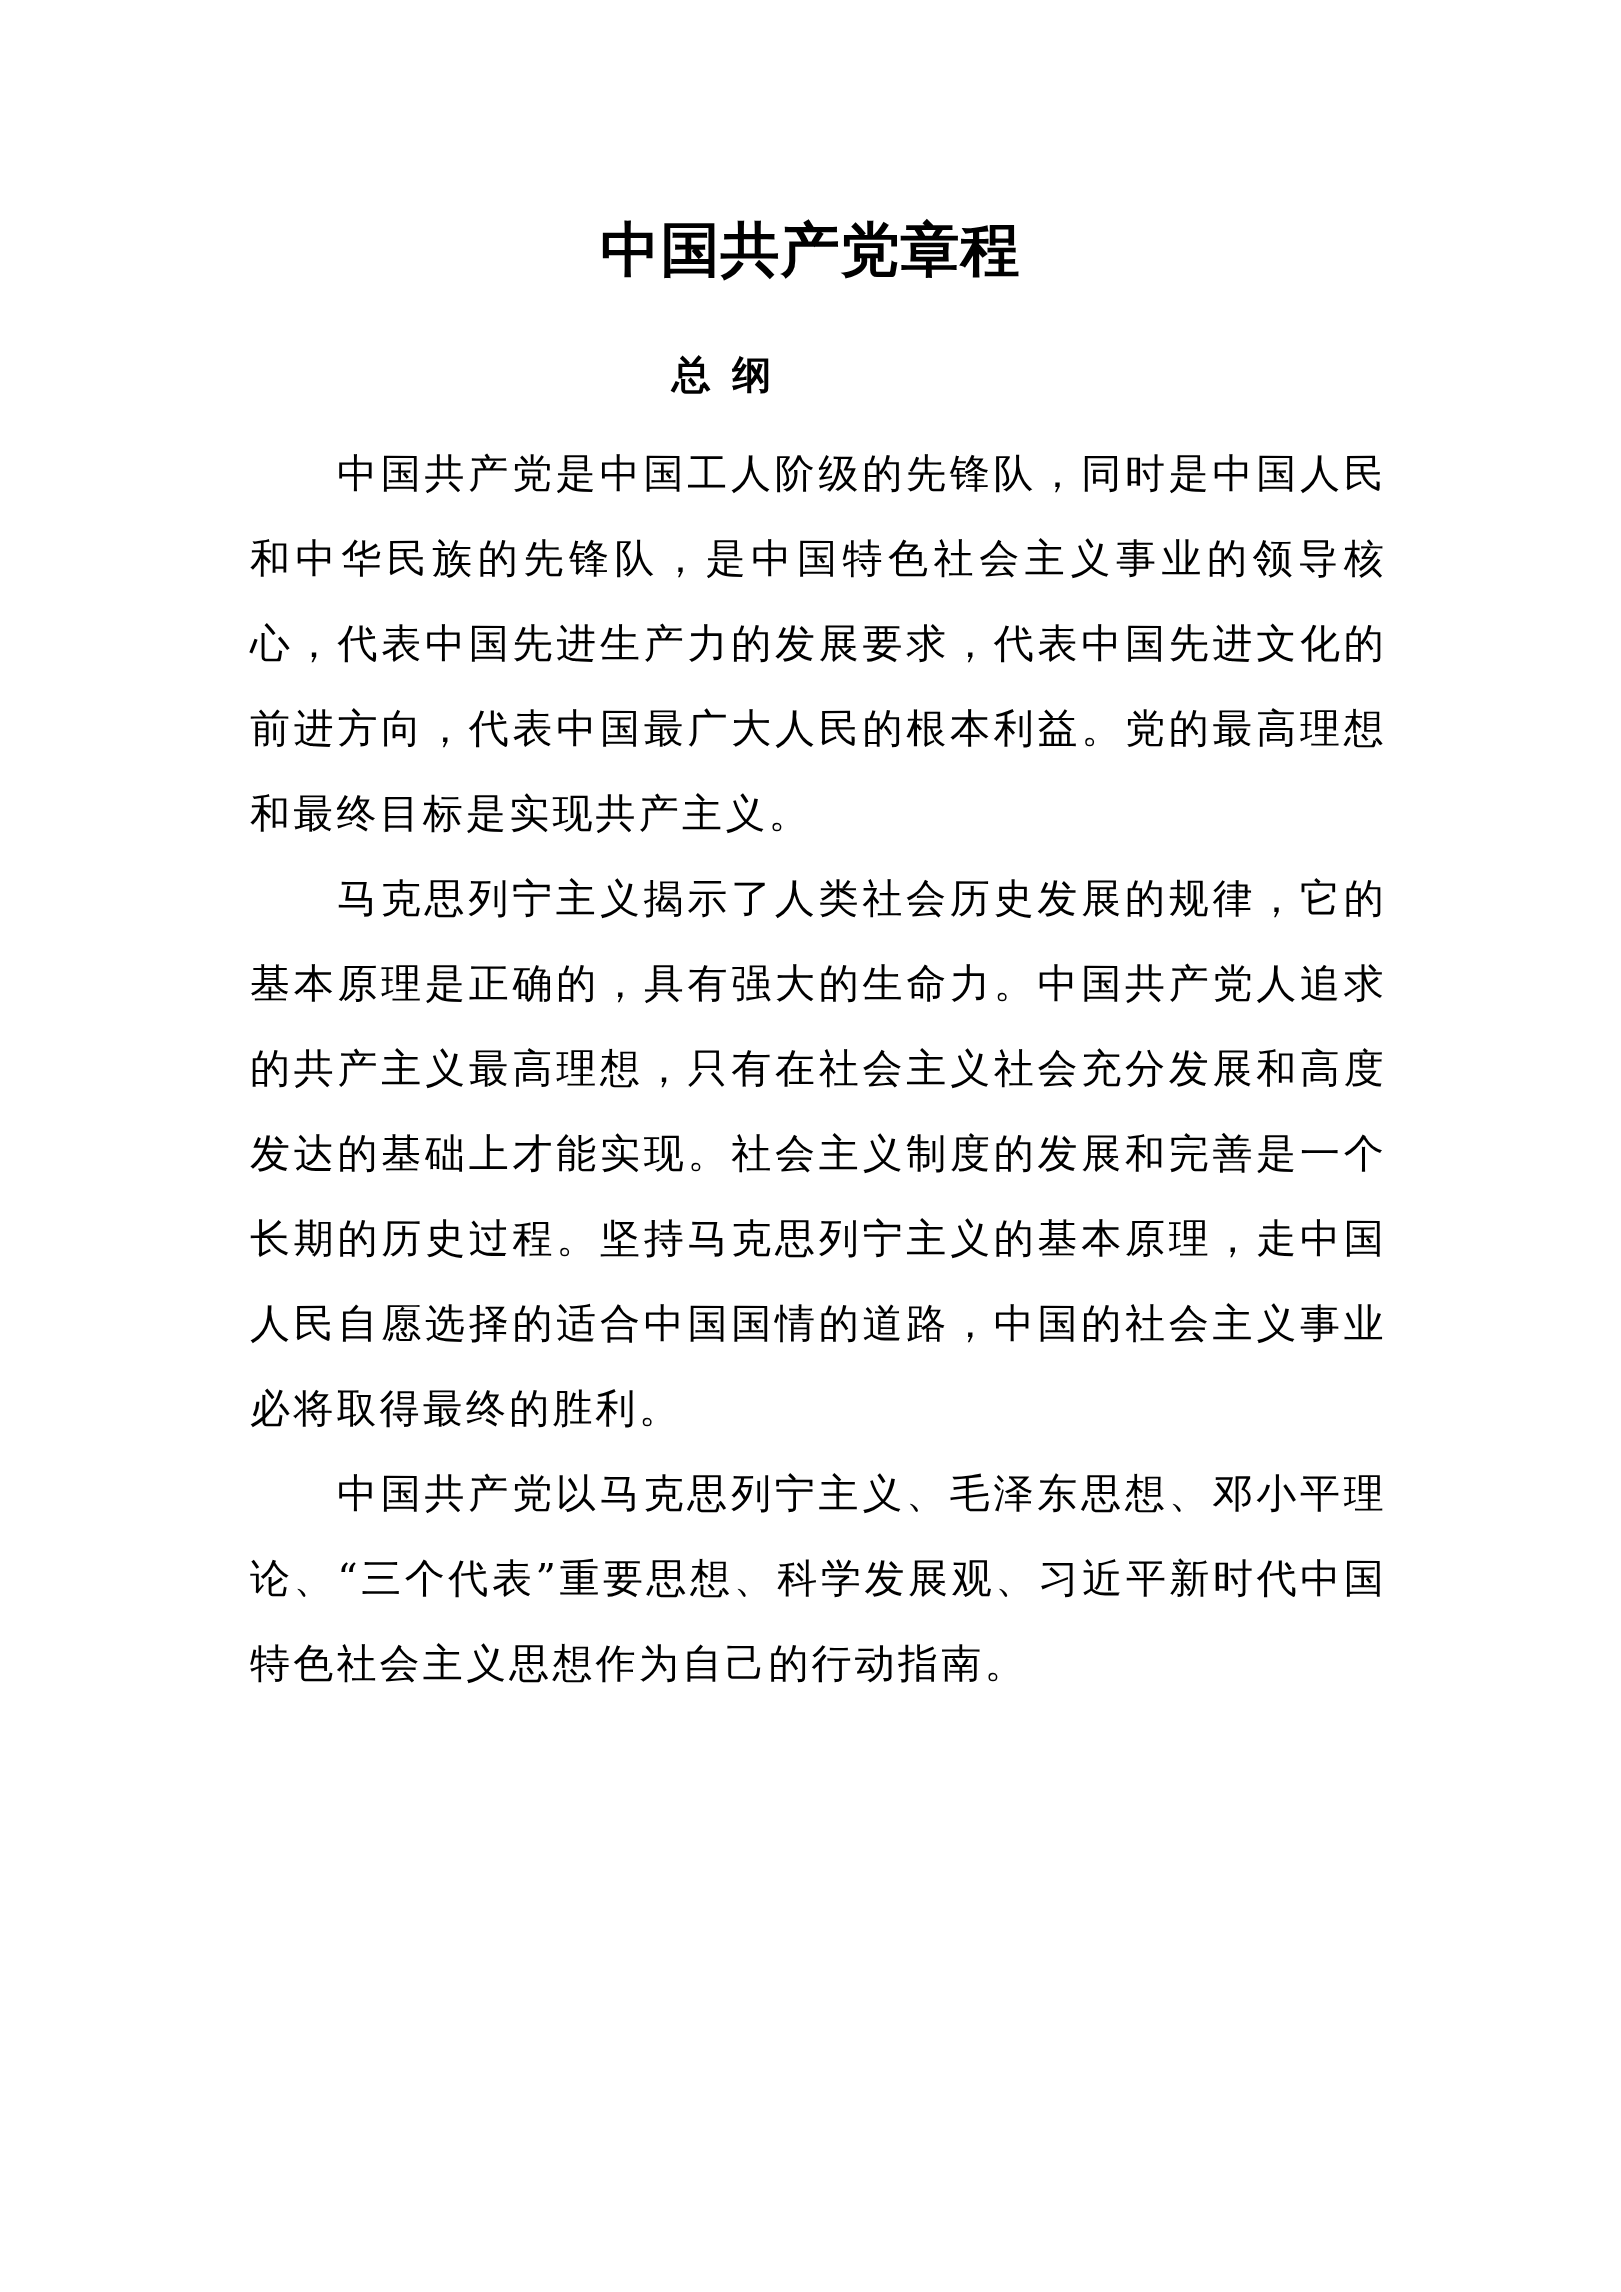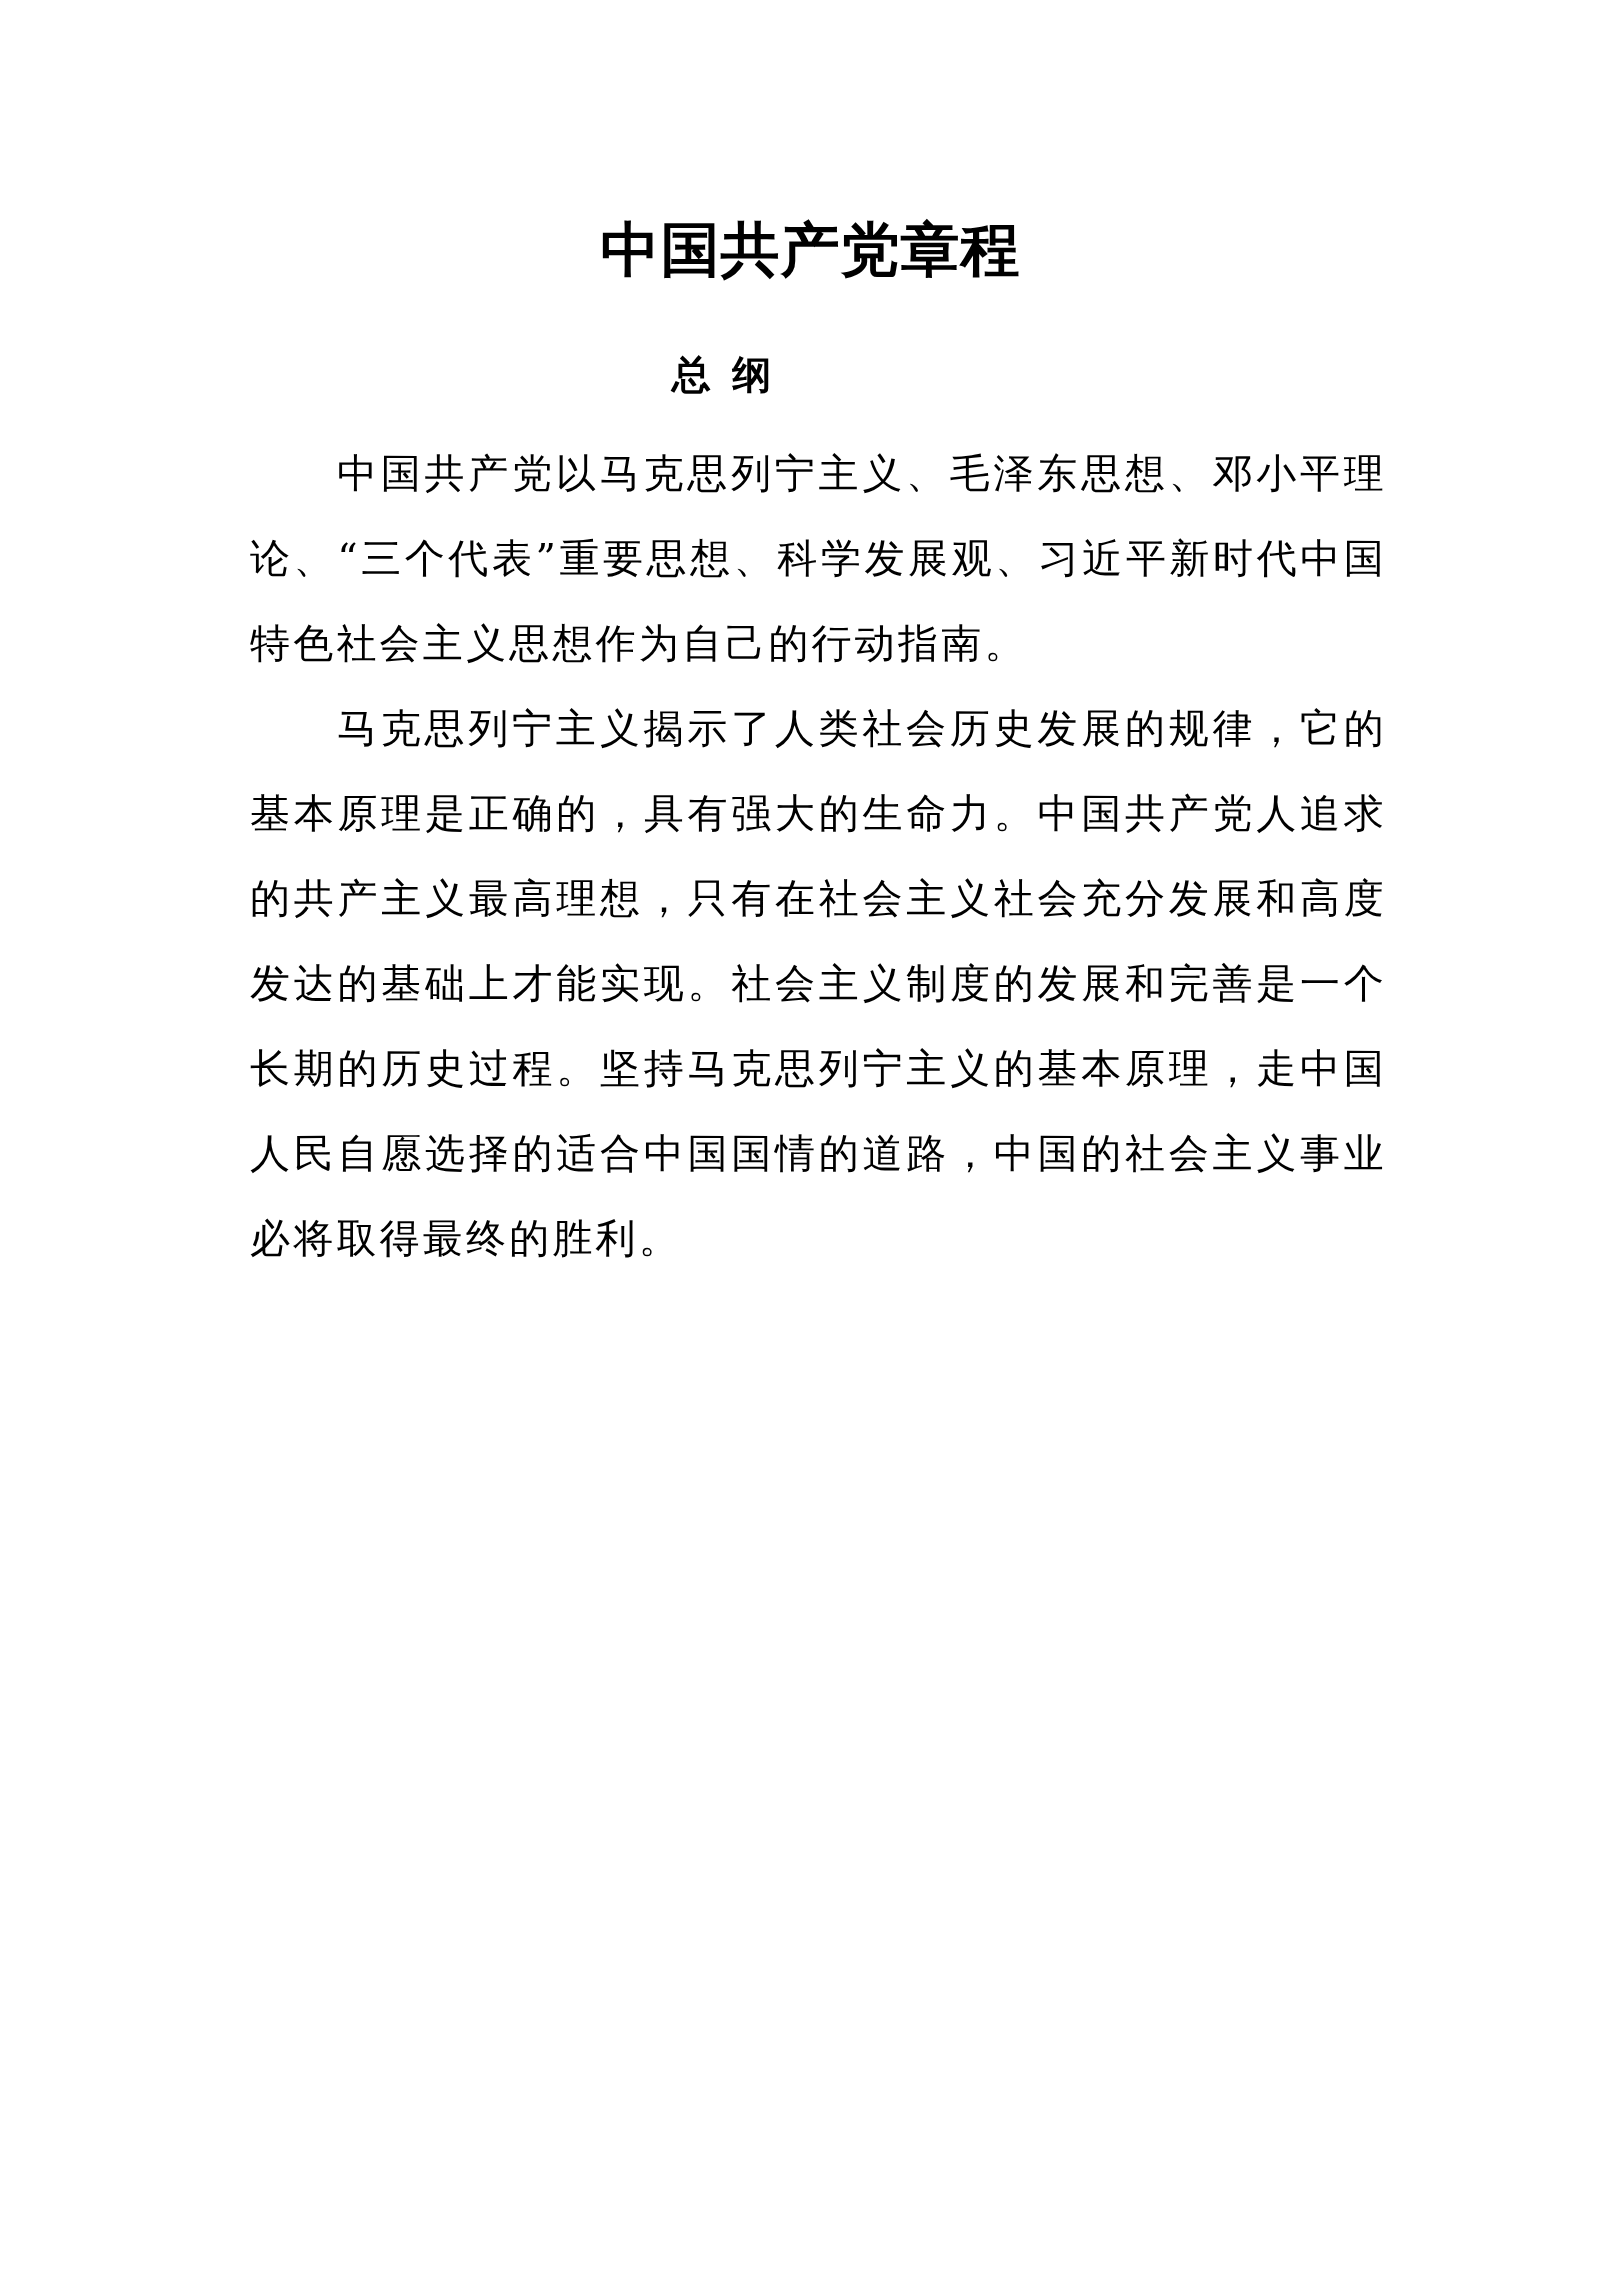--- a/index.html
+++ b/index.html
@@ -72,17 +72,18 @@
 <body>
 
 <div class="page">
   <h1 class="doc-title">中国共产党章程</h1>
 
   <h2 class="section-heading">
     <span>总</span><span class="gap"></span><span>纲</span>
   </h2>
 
   <div class="body-text">
+    <p>中国共产党是中国工人阶级的先锋队，同时是中国人民和中华民族的先锋队，是中国特色社会主义事业的领导核心，代表中国先进生产力的发展要求，代表中国先进文化的前进方向，代表中国最广大人民的根本利益。党的最高理想和最终目标是实现共产主义。</p>
+    <p>马克思列宁主义揭示了人类社会历史发展的规律，它的基本原理是正确的，具有强大的生命力。中国共产党人追求的共产主义最高理想，只有在社会主义社会充分发展和高度发达的基础上才能实现。社会主义制度的发展和完善是一个长期的历史过程。坚持马克思列宁主义的基本原理，走中国人民自愿选择的适合中国国情的道路，中国的社会主义事业必将取得最终的胜利。</p>
     <p>中国共产党以马克思列宁主义、毛泽东思想、邓小平理论、“三个代表”重要思想、科学发展观、习近平新时代中国特色社会主义思想作为自己的行动指南。</p>
-    <p>马克思列宁主义揭示了人类社会历史发展的规律，它的基本原理是正确的，具有强大的生命力。中国共产党人追求的共产主义最高理想，只有在社会主义社会充分发展和高度发达的基础上才能实现。社会主义制度的发展和完善是一个长期的历史过程。坚持马克思列宁主义的基本原理，走中国人民自愿选择的适合中国国情的道路，中国的社会主义事业必将取得最终的胜利。</p>
   </div>
 </div>
 
 
 </body></html>

